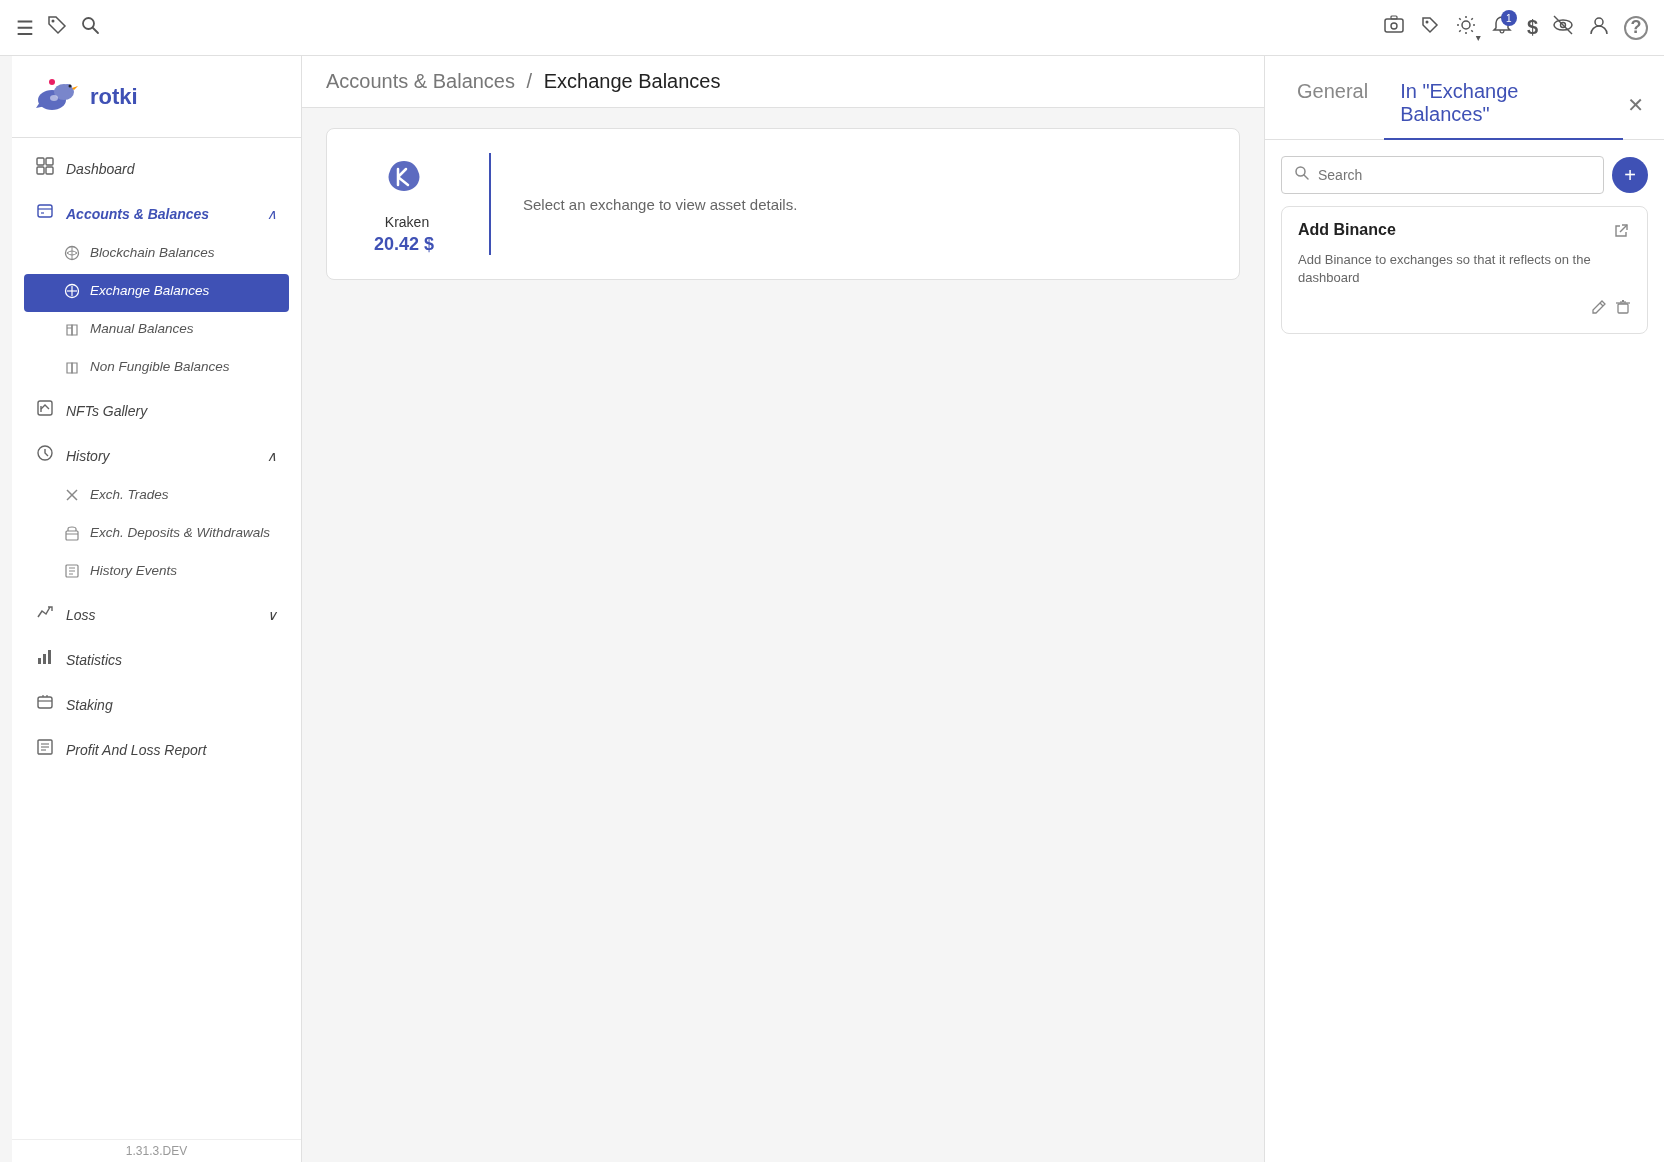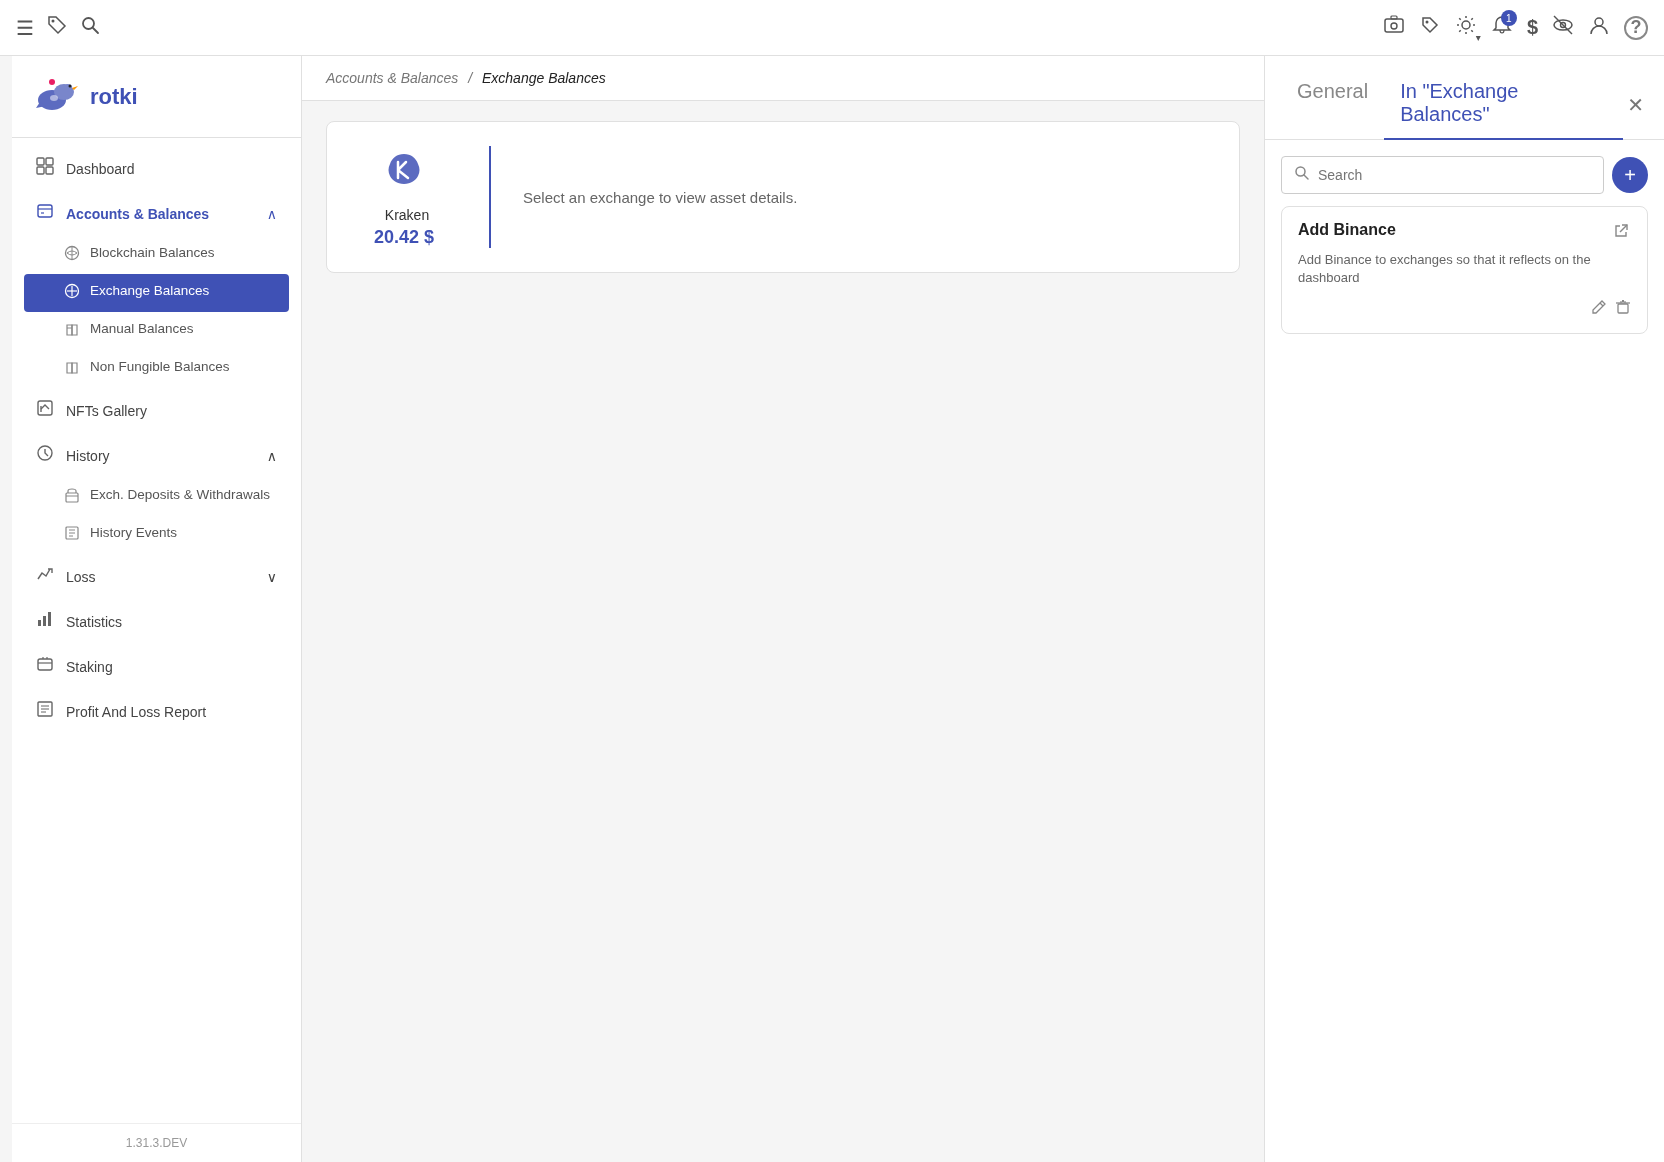--- a/index.html
+++ b/index.html
@@ -38,40 +38,40 @@
       flex-direction: column;
       overflow-y: auto;
       flex-shrink: 0;
       margin-left: 12px;
     }
     .sidebar-logo {
       display: flex; align-items: center; gap: 10px;
       padding: 16px 20px; border-bottom: 1px solid #e0e0e0;
     }
     .logo-text { font-size: 22px; font-weight: 700; color: #3f51b5; }
-    .sidebar-nav { flex: 1; padding: 8px 4px; }
+    .sidebar-nav { flex: 1; padding: 8px 4px; font-style: italic; }
     .nav-item {
       display: flex; align-items: center; gap: 12px;
       padding: 11px 20px; cursor: pointer; color: #444;
       font-size: 14px; font-weight: 500;
     }
     .nav-item .nav-icon { font-size: 18px; flex-shrink: 0; }
     .nav-item .chevron { margin-left: auto; font-size: 14px; }
     .sub-nav { padding-left: 0; }
     .sub-nav-item {
       display: flex; align-items: flex-start; gap: 10px;
       padding: 9px 20px 9px 48px; cursor: pointer; color: #555;
       font-size: 13.5px;
     }
     .sub-nav-item .sub-icon { font-size: 16px; color: #888; }
-    .sidebar-version { padding: 12px 20px; font-size: 12px; color: #999; text-align: center; border-top: 1px solid #eee; }
+    .sidebar-version { padding: 4px 20px; font-size: 12px; color: #999; text-align: center; border-top: 1px solid #eee; }
 
     
     .main { flex: 1; display: flex; flex-direction: column; overflow: hidden; background: #f5f5f5; }
-    .breadcrumb { padding: 14px 24px; font-size: 14px; color: #777; background: #fff; border-bottom: 1px solid #e0e0e0; font-style: italic; }
+    .breadcrumb { padding: 14px 24px; font-size: 20px; color: #777; background: #fff; border-bottom: 1px solid #e0e0e0; }
     .breadcrumb span.bc-link { cursor: pointer; }
     .breadcrumb span.bc-sep { margin: 0 6px; }
     .breadcrumb span.bc-current { color: #222; font-weight: 500; }
     .main-content { flex: 1; padding: 20px 24px; overflow-y: auto; }
 
     
     .exchange-card {
       background: #fff; border-radius: 8px; border: 1px solid #e0e0e0;
       display: flex; align-items: center; min-height: 120px;
       padding: 24px;
@@ -306,20 +306,29 @@
             </svg>
         </span>
         <span>History</span>
         <span class="chevron">∧</span>
       </div>
 
       <div class="sub-nav">
         <div class="sub-nav-item">
           <span class="sub-icon">
             <svg width="16" height="16" viewBox="0 0 16 16" fill="none">
+                <line x1="3" y1="3" x2="13" y2="13" stroke="#888" stroke-width="1.5"></line>
+                <line x1="13" y1="3" x2="3" y2="13" stroke="#888" stroke-width="1.5"></line>
+              </svg>
+          </span>
+          <span>Exch. Trades</span>
+        </div>
+        <div class="sub-nav-item">
+          <span class="sub-icon">
+            <svg width="16" height="16" viewBox="0 0 16 16" fill="none">
                 <rect x="2" y="6" width="12" height="9" rx="1" stroke="#888" stroke-width="1.2"></rect>
                 <path d="M4 6 L4 4 Q4 2 8 2 Q12 2 12 4 L12 6" stroke="#888" stroke-width="1.2" fill="none"></path>
                 <line x1="2" y1="9" x2="14" y2="9" stroke="#888" stroke-width="1"></line>
               </svg>
           </span>
           <span>Exch. Deposits &amp; Withdrawals</span>
         </div>
         <div class="sub-nav-item">
           <span class="sub-icon">
             <svg width="16" height="16" viewBox="0 0 16 16" fill="none">

